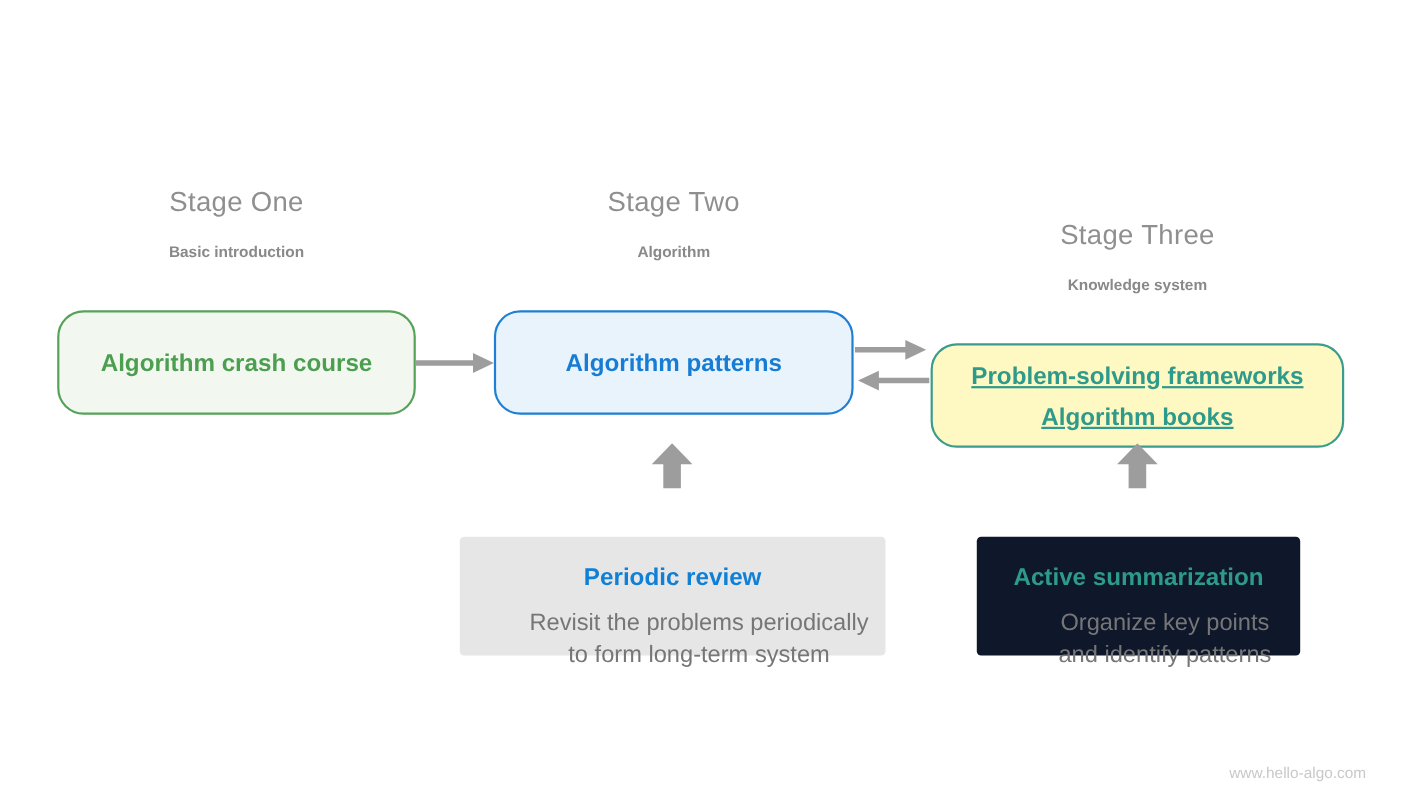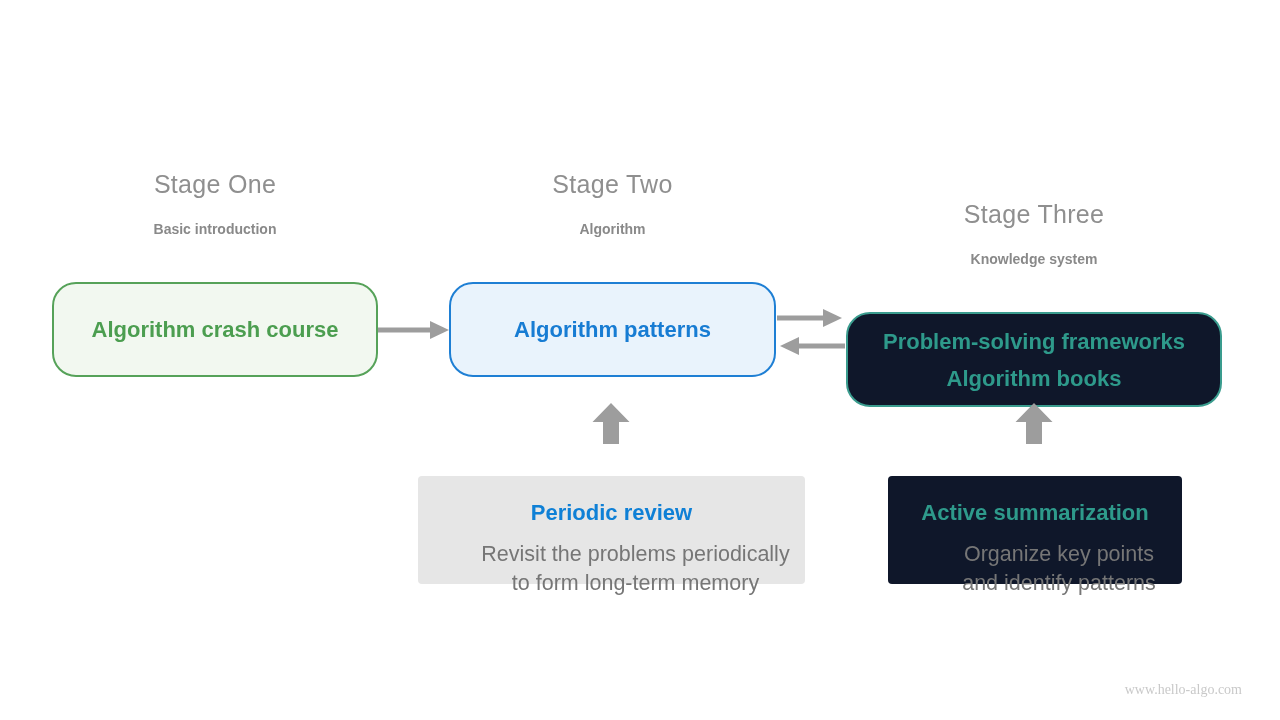--- a/index.html
+++ b/index.html
@@ -44,21 +44,21 @@
     align-items: center;
     justify-content: center;
     font-size: 22px;
     font-weight: 700;
     line-height: 37px;
     text-align: center;
   }
   .arrow-svg { position: absolute; display: block; }
   .note-card {
     position: absolute;
-    top: 476px;
+    top: 488px;
     height: 108px;
     border-radius: 4px;
     display: flex;
     flex-direction: column;
     align-items: center;
     text-align: center;
   }
   .note-title {
     margin-top: 24px;
     font-size: 22px;
@@ -66,22 +66,22 @@
   }
   .note-body {
     margin-top: 14px;
     font-size: 21.5px;
     line-height: 29px;
   }
   .note-body span { display: block; margin-left: 48px; }
   .watermark {
     position: absolute;
     right: 38px;
-    bottom: 22px;
-    font-family: Liberation Serif, serif;
+    bottom: 10px;
+    font-family: Liberation Sans, sans-serif;
     font-size: 14px;
   }
 </style>
 </head>
 <body>
 
 <div class="canvas">
 
   <div class="stage-col" style="left:52px;width:326px;">
     <div class="stage-heading" style="color: rgb(143, 143, 143);">Stage One</div>
@@ -95,21 +95,21 @@
     <div class="stage-heading" style="color: rgb(143, 143, 143);">Stage Two</div>
     <div class="stage-subtitle" style="color: rgb(137, 137, 137);">Algorithm</div>
     <div class="node-box" style="color: rgb(23, 124, 211); border-color: rgb(30, 127, 212); background-color: rgb(233, 243, 252);">
       <span>Algorithm patterns</span>
     </div>
   </div>
 
   <div class="stage-col" style="left:846px;width:376px;margin-top:30px;">
     <div class="stage-heading" style="color: rgb(143, 143, 143);">Stage Three</div>
     <div class="stage-subtitle" style="color: rgb(137, 137, 137);">Knowledge system</div>
-    <div class="node-box" style="color: rgb(46, 154, 139); border-color: rgb(58, 156, 142); background-color: #0f172a;">
+    <div class="node-box" style="color: rgb(46, 154, 139); border-color: rgb(58, 156, 142); background-color: #fef9c3; text-decoration: underline;">
       <span>Problem-solving frameworks</span>
       <span>Algorithm books</span>
     </div>
   </div>
 
   <svg class="arrow-svg" style="left:378px;top:319px;" width="72" height="22">
     <line x1="0" y1="11" x2="54" y2="11" stroke-width="5" style="stroke: rgb(157, 157, 157);"></line>
     <polygon points="52,2 71,11 52,20" style="fill: rgb(157, 157, 157);"></polygon>
   </svg>
 
@@ -128,21 +128,21 @@
   </svg>
 
   <svg class="arrow-svg" style="left:1015px;top:403px;" width="38" height="41">
     <polygon points="19,0 37.5,19 27,19 27,41 11,41 11,19 0.5,19" style="fill: rgb(157, 157, 157);"></polygon>
   </svg>
 
   <div class="note-card" style="left: 418px; width: 387px; background-color: rgb(230, 230, 230);">
     <div class="note-title" style="color: rgb(15, 128, 214);">Periodic review</div>
     <div class="note-body" style="color: rgb(118, 118, 118);">
       <span>Revisit the problems periodically</span>
-      <span>to form long-term memory</span>
+      <span>to form long-term system</span>
     </div>
   </div>
 
   <div class="note-card" style="left: 888px; width: 294px; background-color: #0f172a;">
     <div class="note-title" style="color: rgb(46, 154, 139);">Active summarization</div>
     <div class="note-body" style="color: rgb(118, 118, 118);">
       <span>Organize key points</span>
       <span>and identify patterns</span>
     </div>
   </div>

